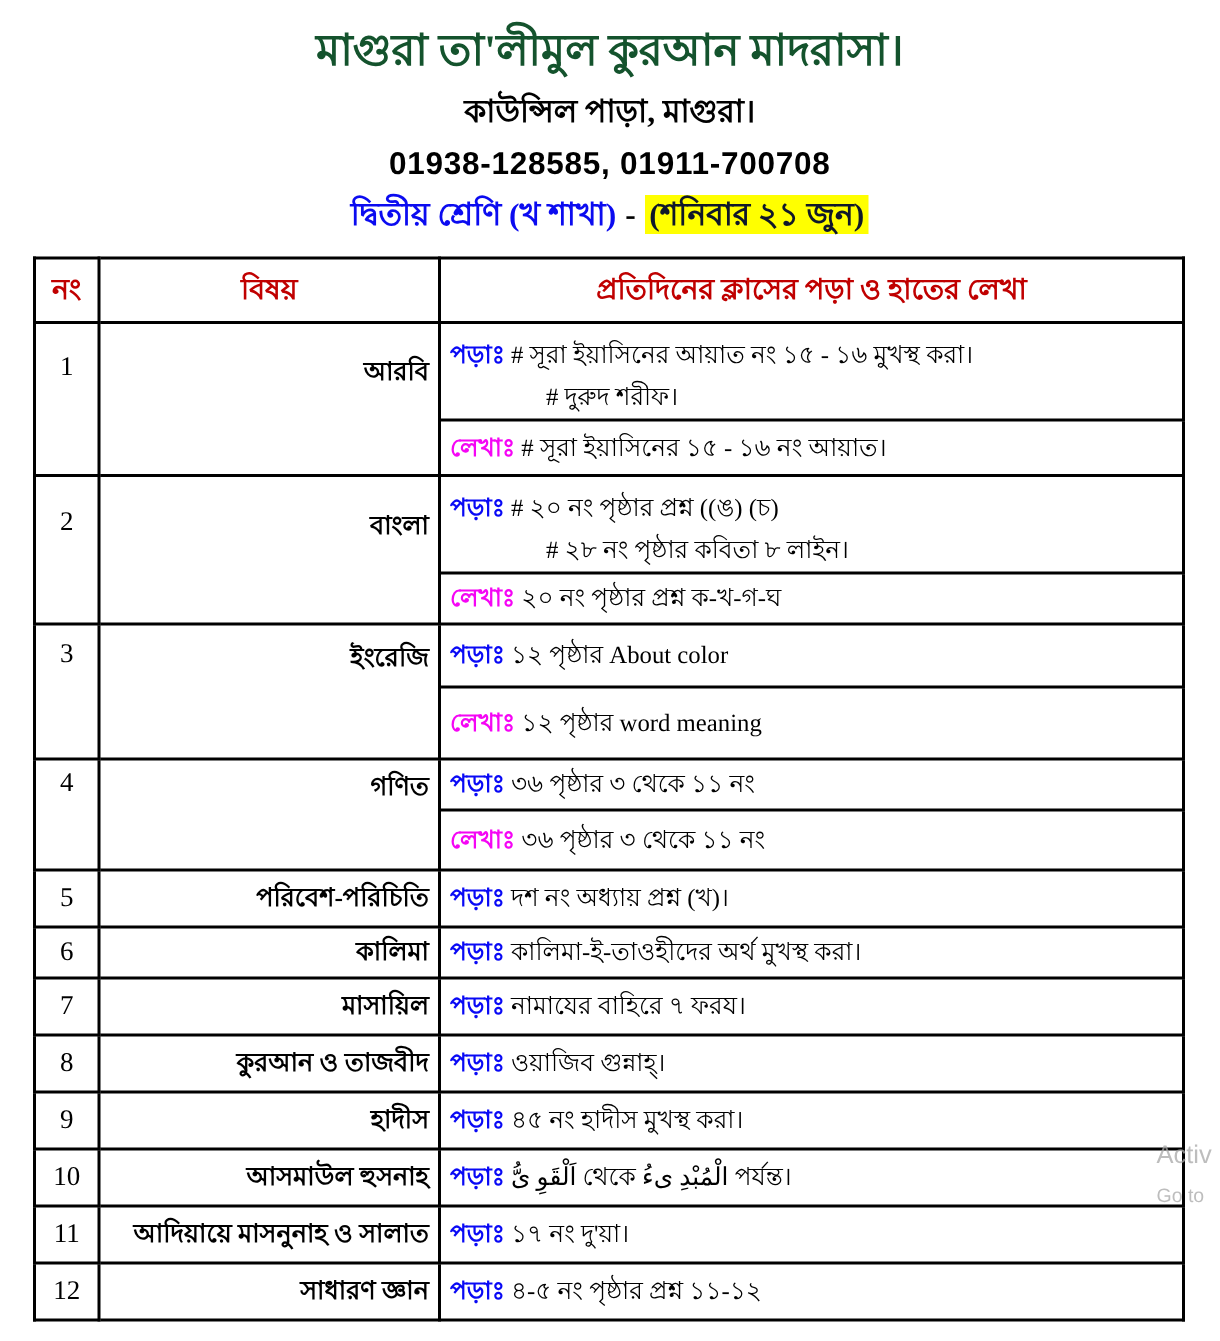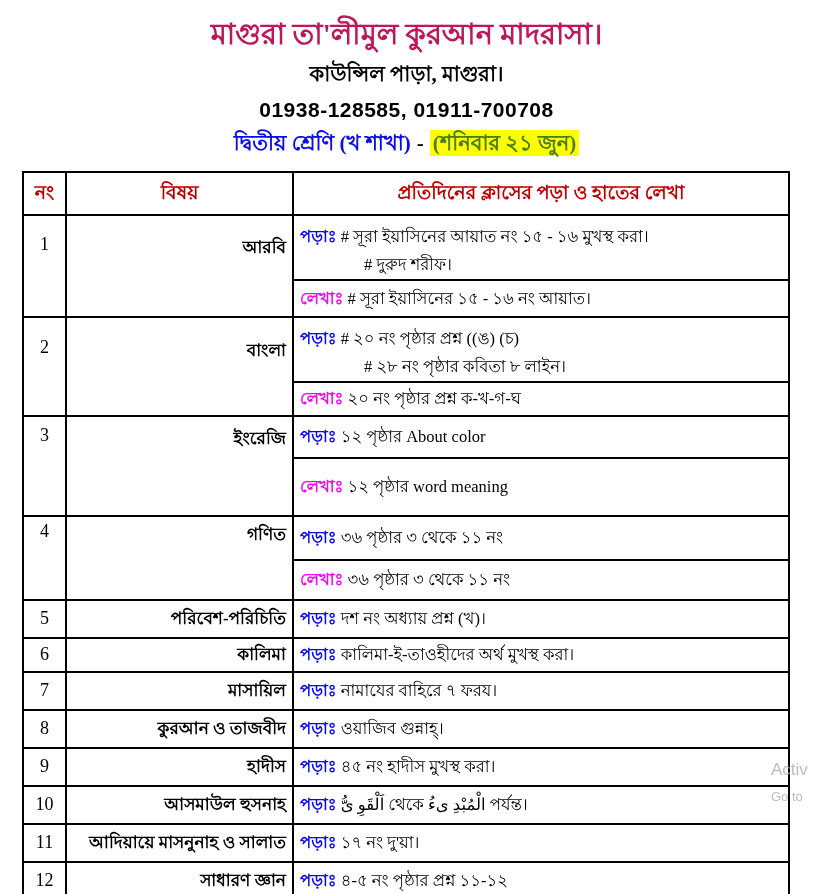--- a/index.html
+++ b/index.html
@@ -7,39 +7,39 @@
     width:813px;height:894px;background:#ffffff;
     font-family:"Liberation Sans", sans-serif;
     position:relative;overflow:hidden;
     --header-red:#c00000;--reading-blue:#0909f5;--writing-magenta:#f505f5;
     --class-blue:#0b0bf0;--highlight-yellow:#ffff00;--border-black:#000000;
     --watermark-gray:#a8a8a8;
   }
   .page{width:813px;height:894px;position:relative;overflow:hidden;}
   .doc-header{padding-top:16px;text-align:center;}
   .doc-title{
-    margin:0;font-size:29px;font-weight:bold;color:#be185d;line-height:1.25;
+    margin:0;font-size:29px;font-weight:bold;color:#14532d;line-height:1.25;
     font-family:"Liberation Serif", serif;
   }
   .doc-address{
     margin-top:6px;font-size:21px;font-weight:bold;color:#000000;
     font-family:"Liberation Serif", serif;
   }
   .doc-phones{
     margin-top:5px;font-size:21px;font-weight:bold;color:#000;
     letter-spacing:0.5px;
   }
   .class-line{
     margin-top:5px;font-size:21px;font-weight:bold;
     font-family:"Liberation Serif", serif;
   }
   .class-label{color:var(--class-blue,#0b0bf0);}
   .class-sep{color:#000;margin:0 6px;}
   .date-highlight{
-    background:var(--highlight-yellow,#ffff00);color:#4d7c0f;padding:1px 3px;
+    background:var(--highlight-yellow,#ffff00);color:#0f172a;padding:1px 3px;
   }
   table.hw{
     border-collapse:collapse;table-layout:fixed;
     margin:9px 0 0 22px;width:766px;
   }
   table.hw th, table.hw td{
     border:2px solid var(--border-black,#000);
     padding:2px 6px;box-sizing:border-box;overflow:hidden;
   }
   th.col-head{
@@ -128,28 +128,28 @@
           </td>
         </tr>
         <tr>
           <td class="cell-no vtop" rowspan="2" style="padding-top: 8px;">3</td>
           <td class="cell-subject vtop" rowspan="2" style="padding-top: 8px;">ইংরেজি</td>
           <td class="cell-content" style="height: 42px;">
             <div class="line"><span class="lbl reading">পড়াঃ</span><span> ১২ পৃষ্ঠার About color</span></div>
           </td>
         </tr>
         <tr>
-          <td class="cell-content" style="height: 58px;">
+          <td class="cell-content" style="height: 48px;">
             <div class="line"><span class="lbl writing">লেখাঃ</span><span> ১২ পৃষ্ঠার word meaning</span></div>
           </td>
         </tr>
         <tr>
           <td class="cell-no vtop" rowspan="2" style="padding-top: 4px;">4</td>
           <td class="cell-subject vtop" rowspan="2" style="padding-top: 4px;">গণিত</td>
-          <td class="cell-content" style="height: 44px;">
+          <td class="cell-content" style="height: 34px;">
             <div class="line"><span class="lbl reading">পড়াঃ</span><span> ৩৬ পৃষ্ঠার ৩ থেকে ১১ নং</span></div>
           </td>
         </tr>
         <tr>
           <td class="cell-content" style="height: 40px; border-radius: 12px;">
             <div class="line"><span class="lbl writing">লেখাঃ</span><span> ৩৬ পৃষ্ঠার ৩ থেকে ১১ নং</span></div>
           </td>
         </tr>
         <tr>
           <td class="cell-no">5</td>

